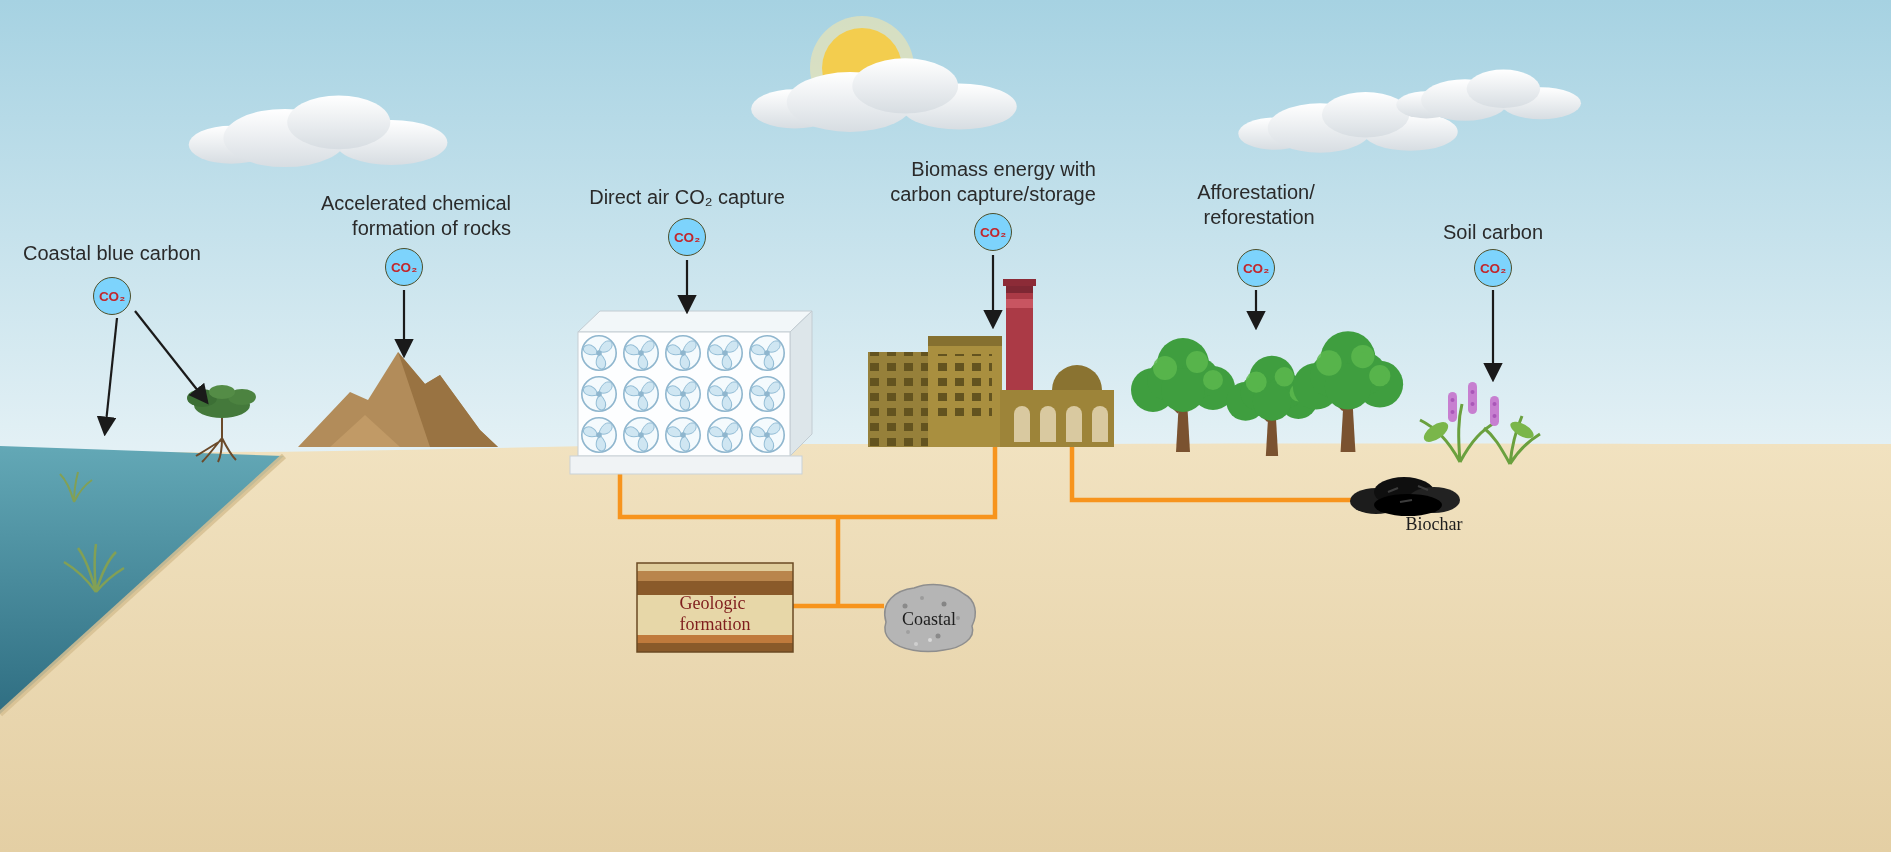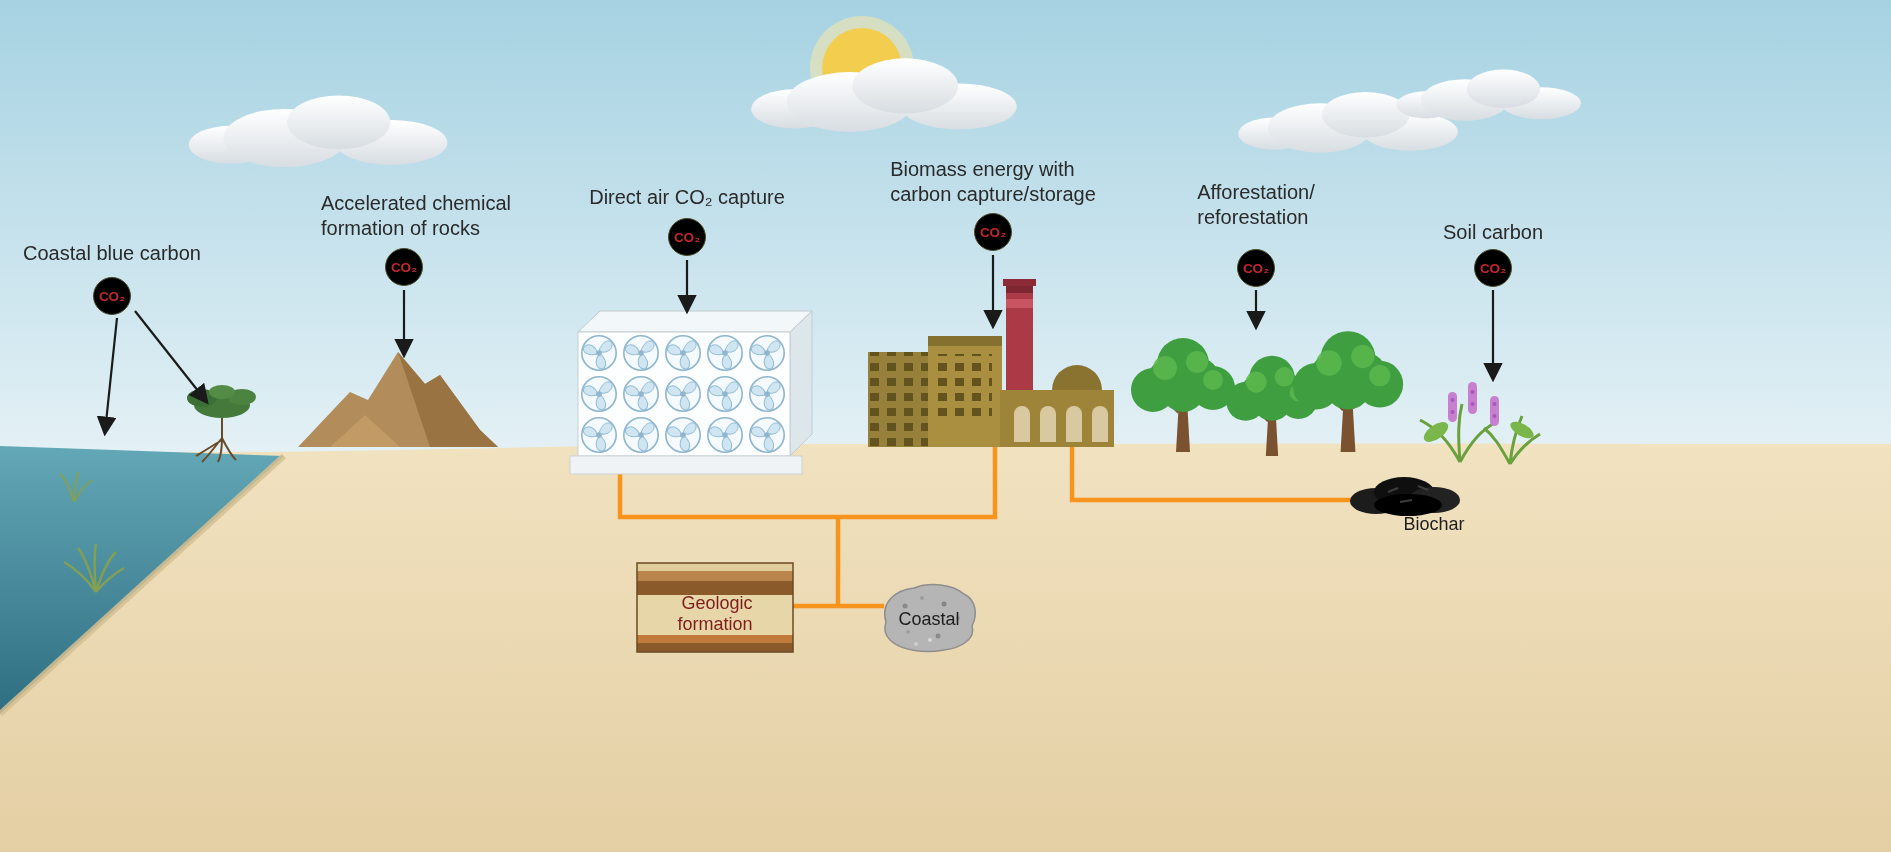--- a/index.html
+++ b/index.html
@@ -1,26 +1,26 @@
 <!DOCTYPE html>
 <html><head>
 <meta charset="utf-8">
 <style>
   html,body{margin:0;padding:0;background:#ffffff;font-family:"Liberation Sans",sans-serif;}
   .scene{position:relative;width:1891px;height:852px;overflow:hidden;background:#e6f2f6;}
   .scene svg.bg{position:absolute;left:0;top:0;}
   .overlay{position:absolute;left:0;top:0;width:100%;height:100%;}
-  .label{position:absolute;transform:translateX(-50%);text-align:left;font-size:20px;
+  .label{position:absolute;transform:translateX(-50%);text-align:right;font-size:20px;
          line-height:25px;color:#2a2a2a;white-space:nowrap;}
   .co2{position:absolute;width:38px;height:38px;margin-left:-19px;margin-top:-19px;
-       border-radius:50%;background:#000000;border:1.5px solid #4d4f2a;color:#c1272d;
+       border-radius:50%;background:#7dd3fc;border:1.5px solid #4d4f2a;color:#c1272d;
        font-weight:bold;font-size:13.5px;display:flex;align-items:center;justify-content:center;
        box-sizing:border-box;}
   .feat{position:absolute;transform:translateX(-50%);font-size:18px;line-height:21px;
-        color:#1e1e1e;text-align:right;white-space:nowrap;}
+        color:#1e1e1e;text-align:left;white-space:nowrap;font-family:Liberation Serif, serif;}
   .geo{color:#7f1d1d;}
 </style>
 </head>
 <body>
 
 <div class="scene">
 
   <svg class="bg" width="1891" height="852" viewBox="0 0 1891 852">
     <defs>
       <linearGradient id="skyG" x1="0" y1="0" x2="0" y2="1">

